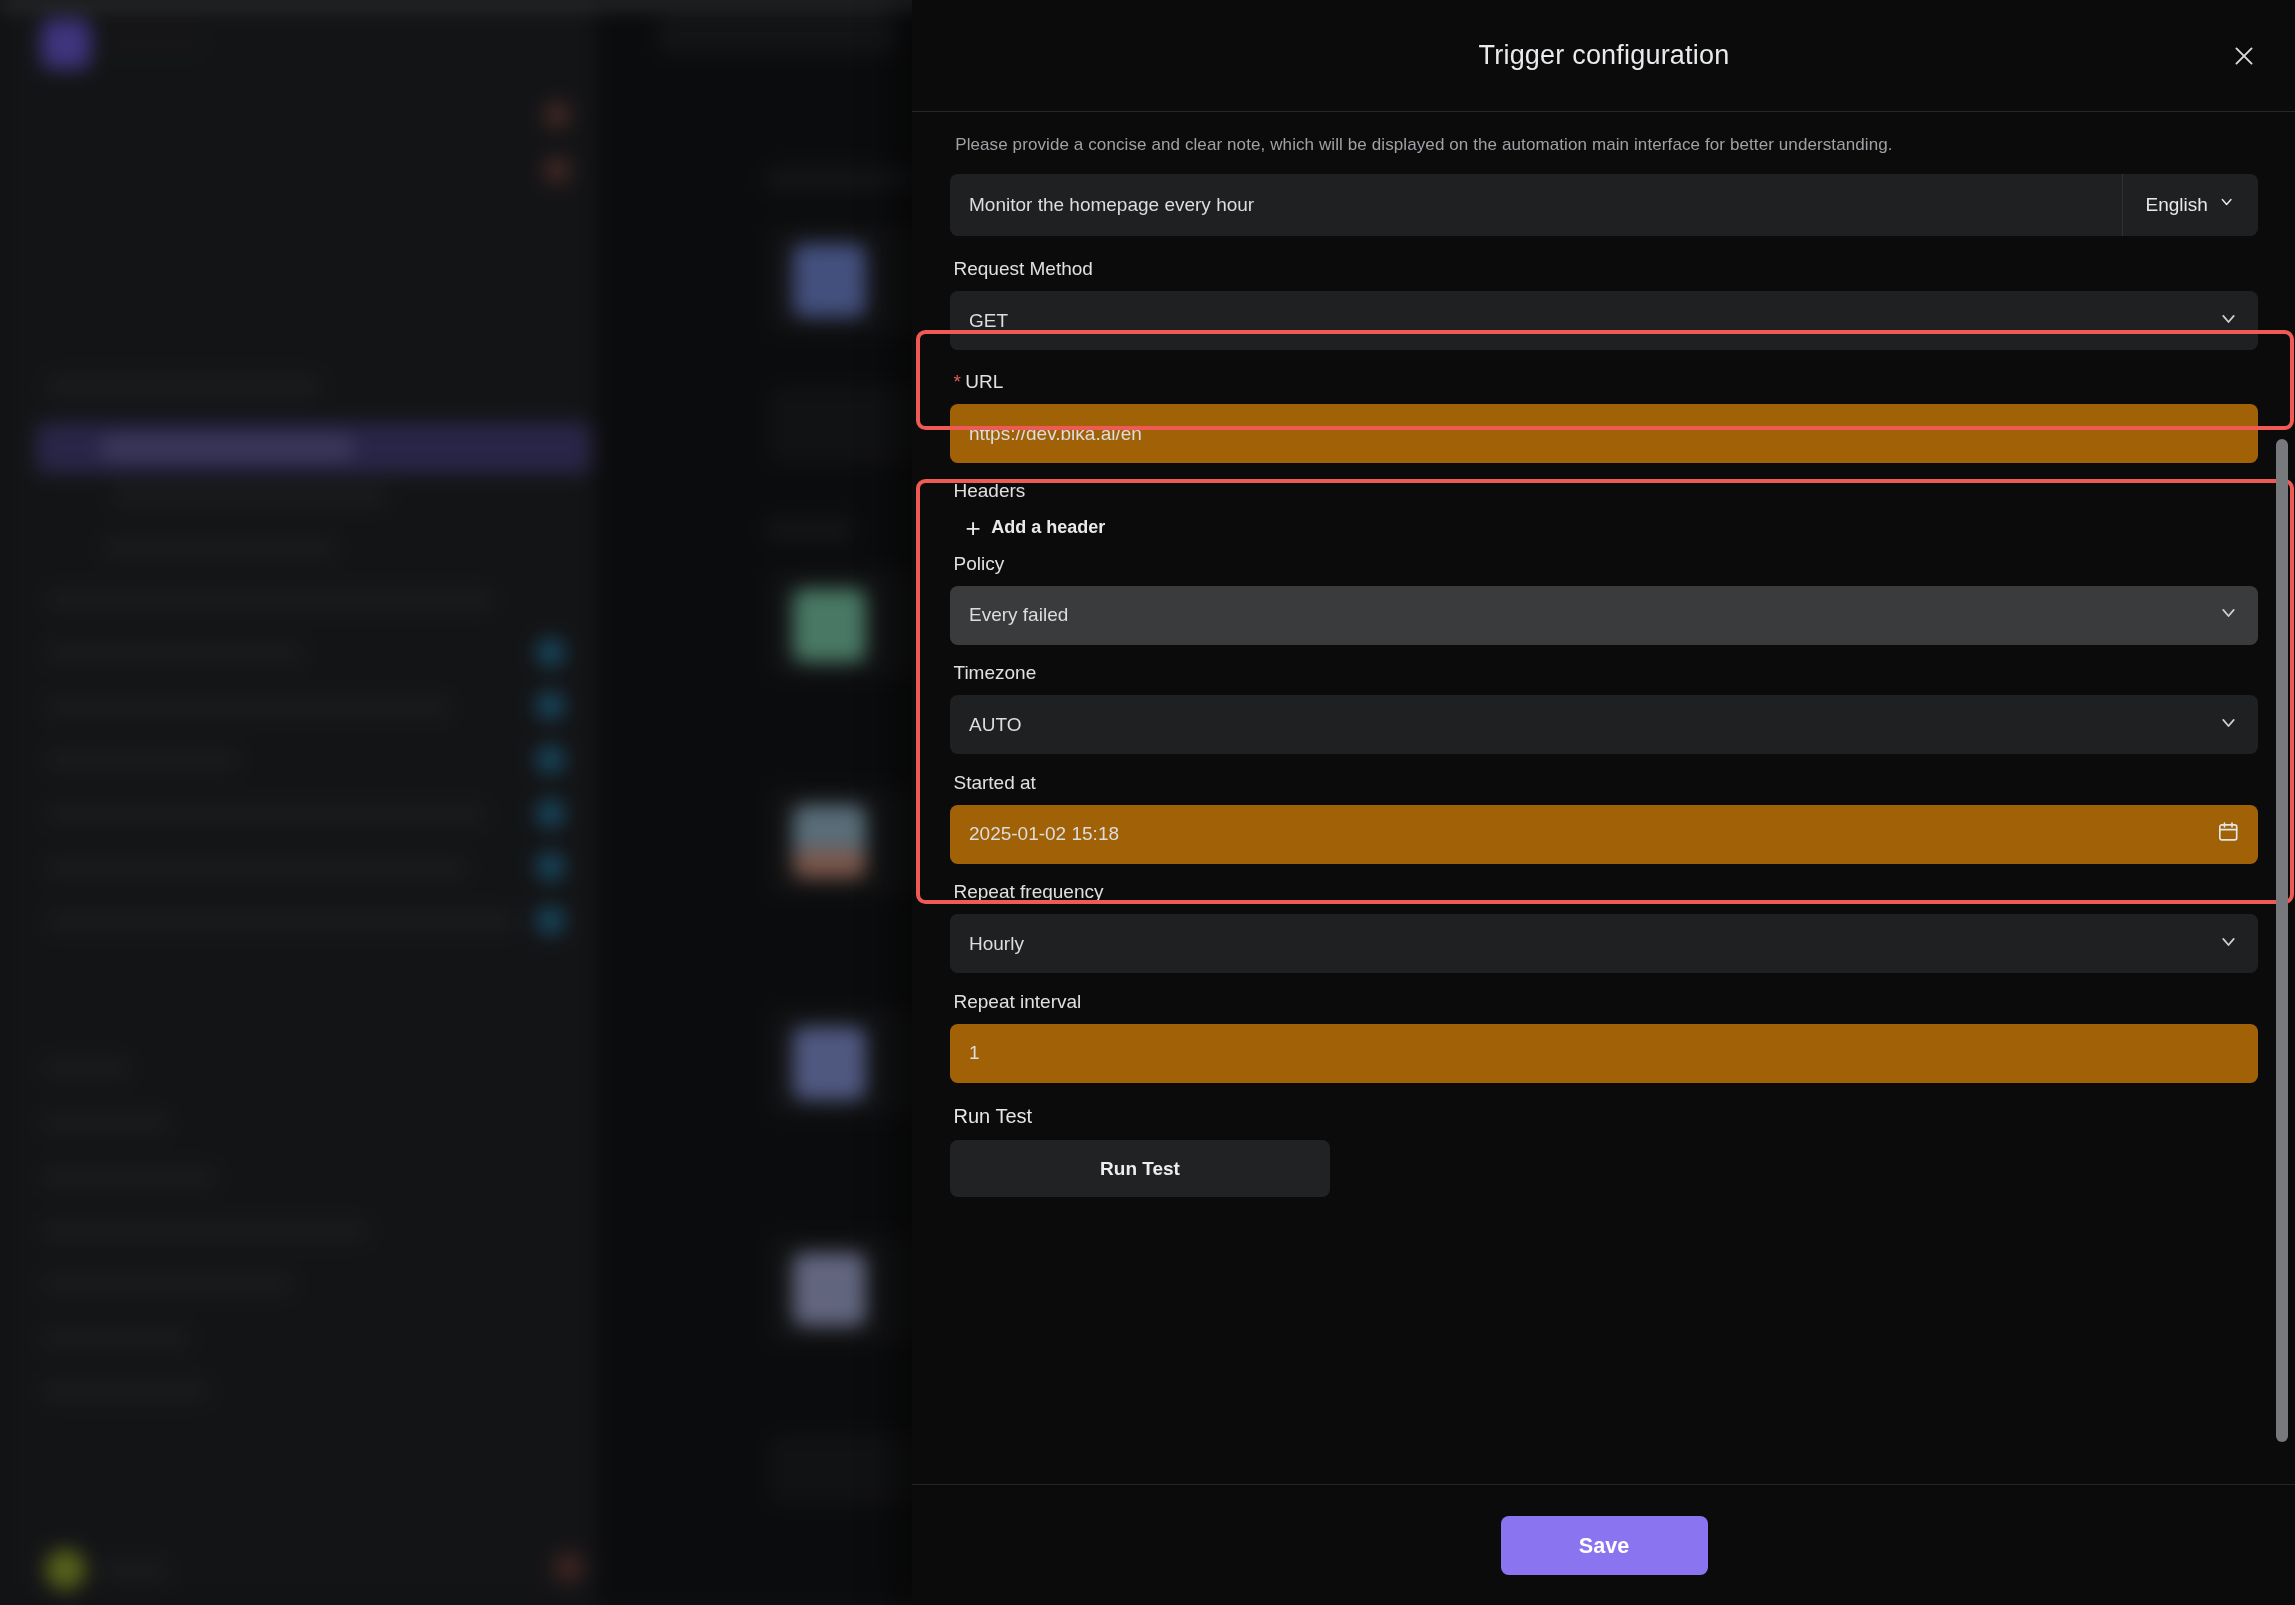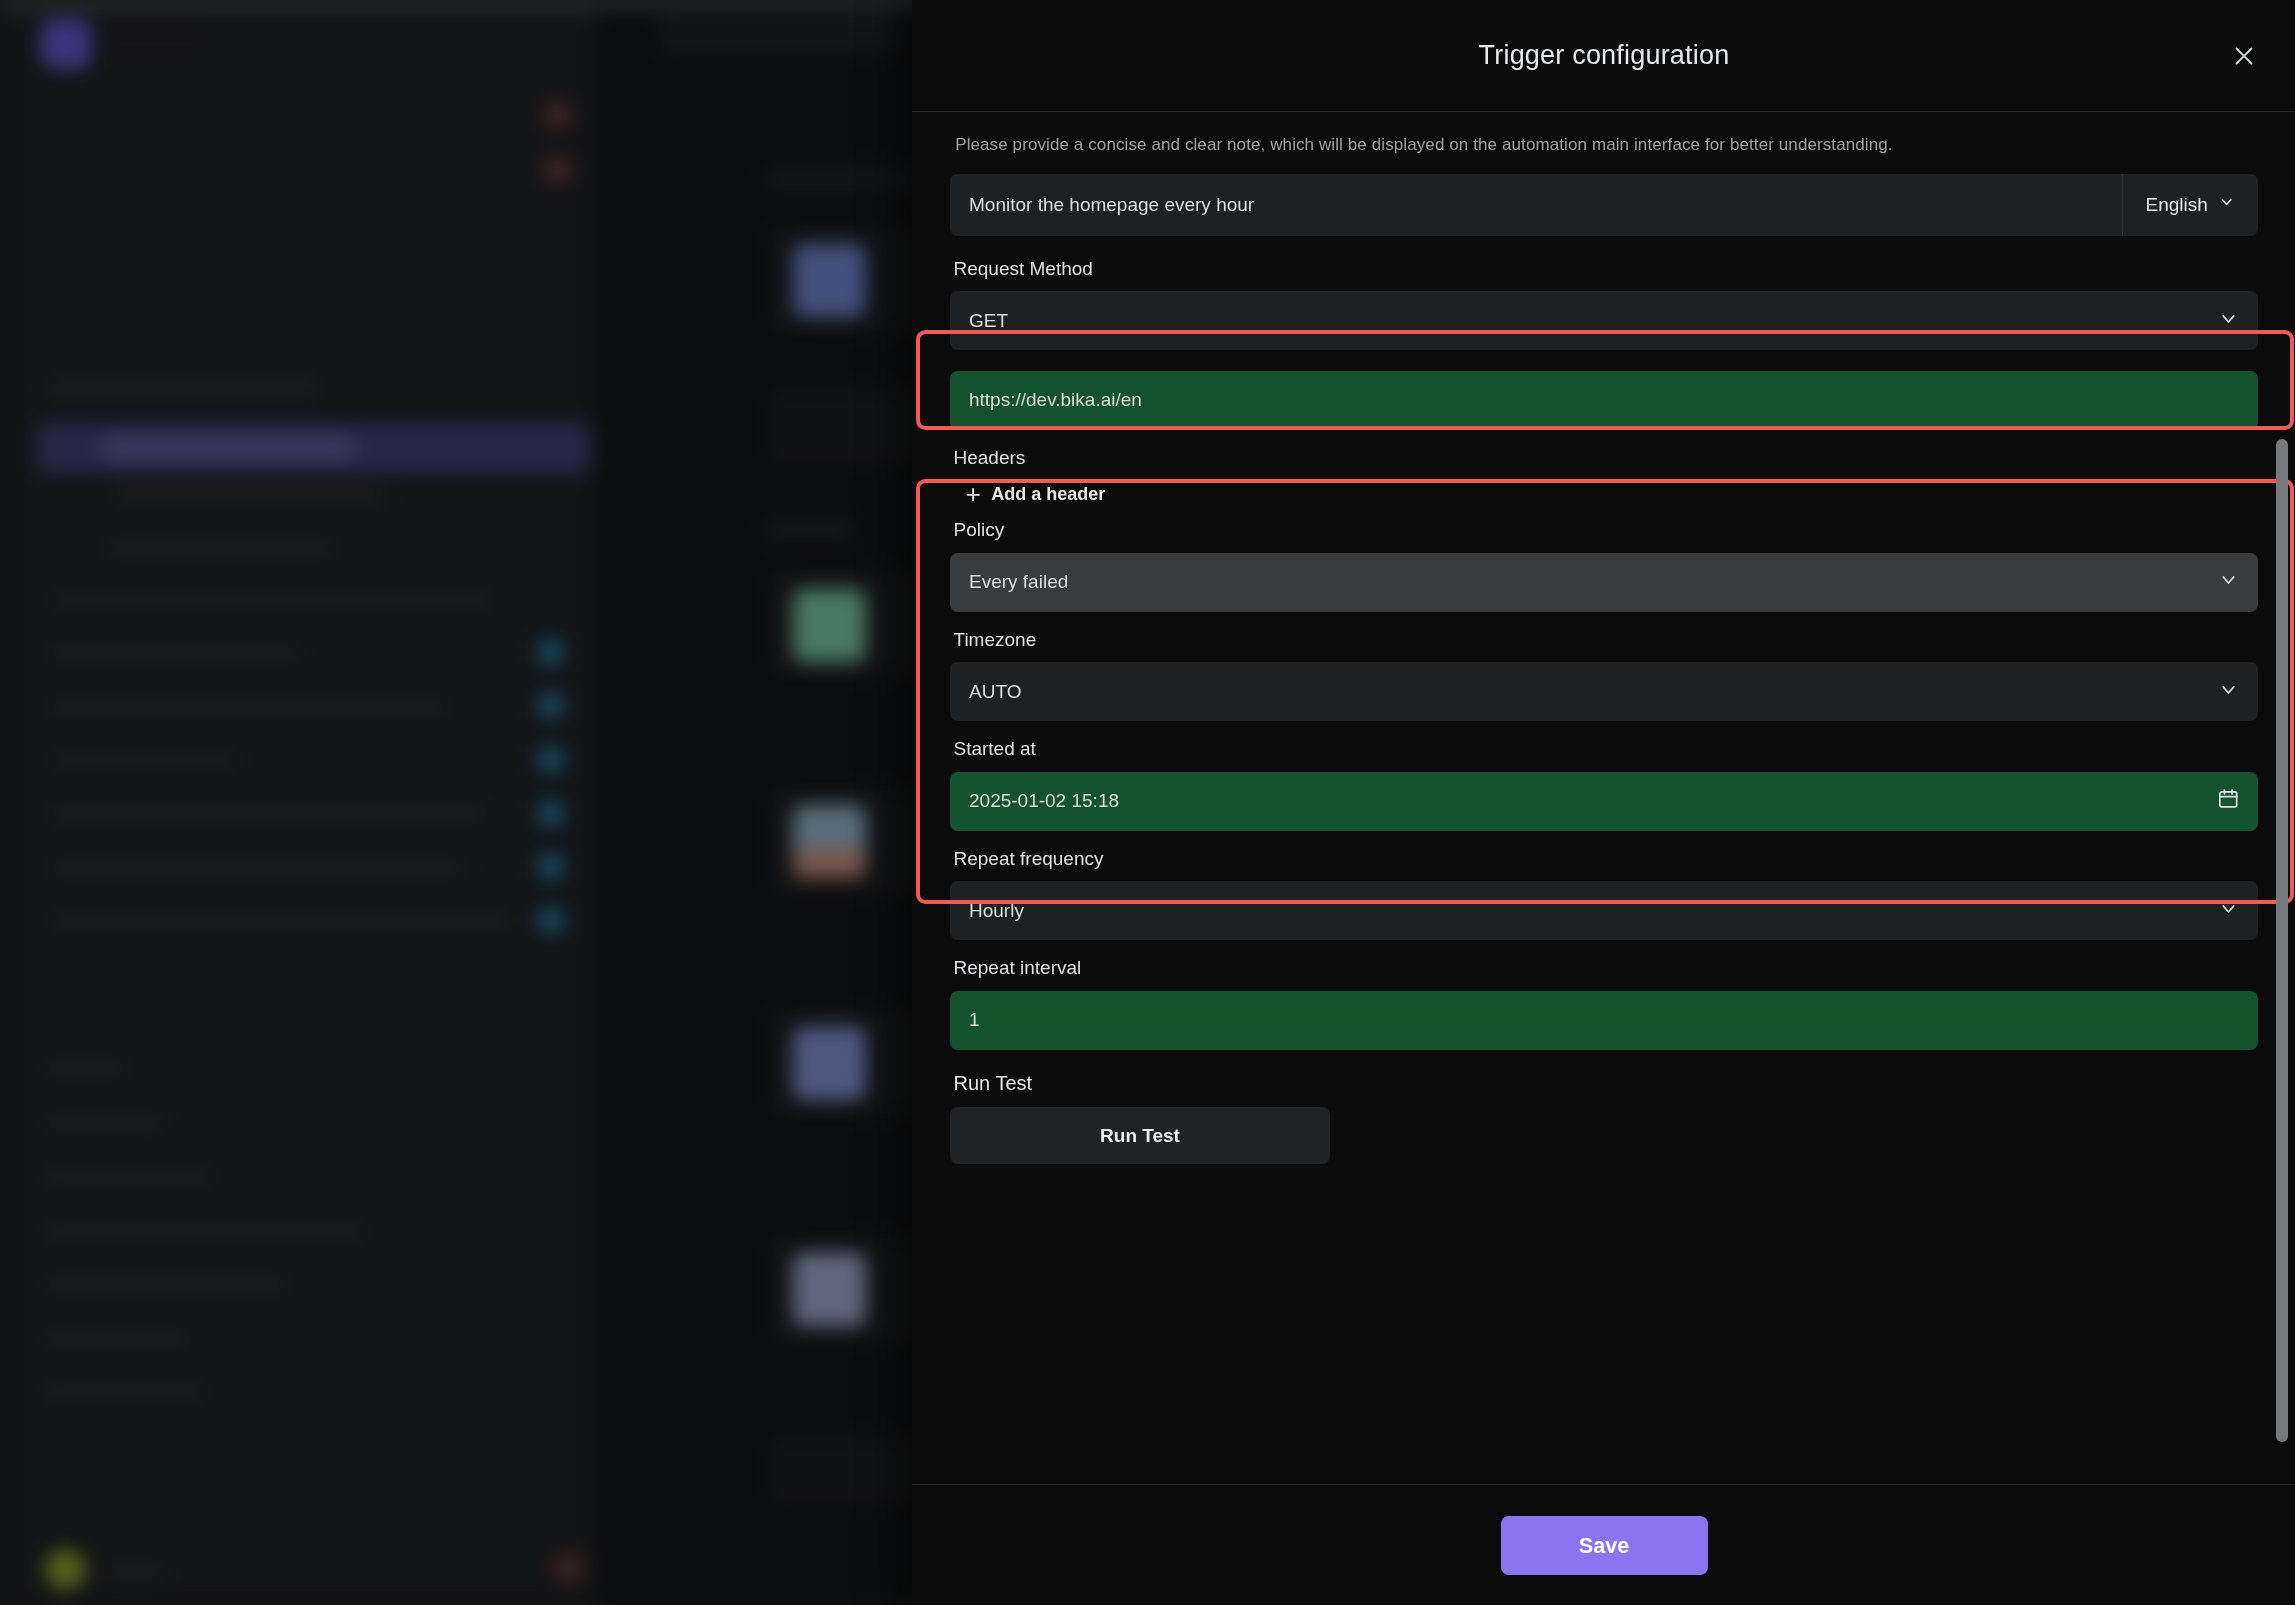--- a/index.html
+++ b/index.html
@@ -151,21 +151,21 @@
     font-size: 19px;
     color: #dfe0e2;
     margin: 0 0 11.2px 3.5px;
   }
   .field-label .req {
     color: #e85d57;
     margin-right: 4.3px;
   }
   .input-box {
     position: relative;
-    background: #14532d;
+    background: #a16207;
     border-radius: 7.8px;
     height: 59px;
     display: flex;
     align-items: center;
     padding: 0 19px;
     font-size: 19px;
     color: #dcdde0;
     box-sizing: border-box;
     cursor: text;
   }
@@ -462,20 +462,23 @@
           <span>GET</span>
           <span class="chev">
             <svg width="21" height="21" viewBox="0 0 24 24" fill="none" stroke="currentColor" stroke-width="2" stroke-linecap="round" stroke-linejoin="round">
                 <polyline points="6 9 12 16 18 9"></polyline>
               </svg>
           </span>
         </div>
       </div>
 
       <div class="group" style="padding-top:3.5px;">
+        <div class="field-label">
+          <span class="req">*</span><span>URL</span>
+        </div>
         <div class="input-box" placeholder="https://dev.bika.ai/en">https://dev.bika.ai/en</div>
       </div>
 
       <div class="group" style="margin-bottom:12px;">
         <div class="field-label" style="margin-bottom:3.5px;">Headers</div>
         <div class="add-header">
           <span class="plus">+</span>
           <span>Add a header</span>
         </div>
       </div>

